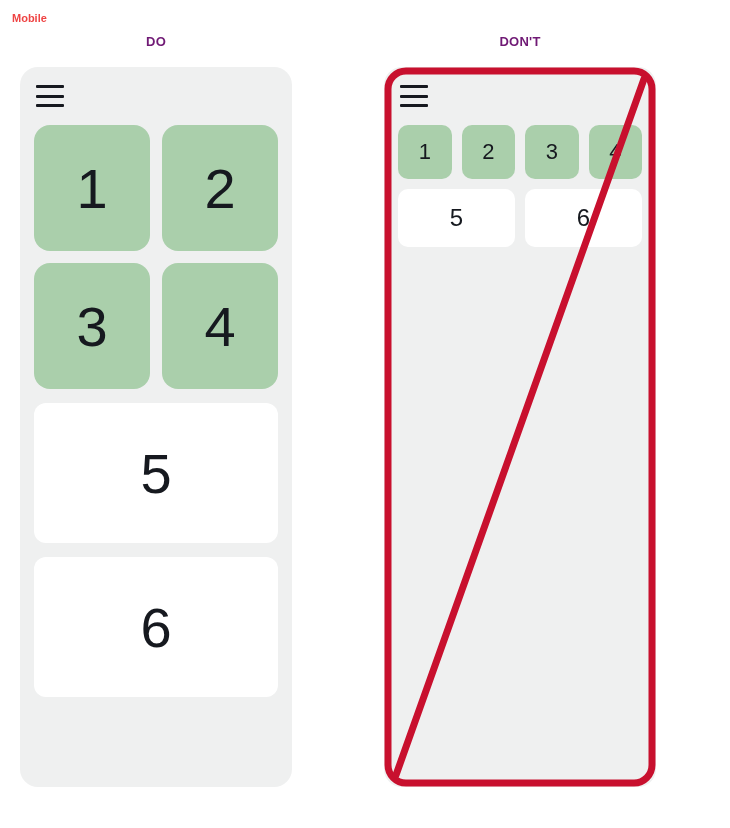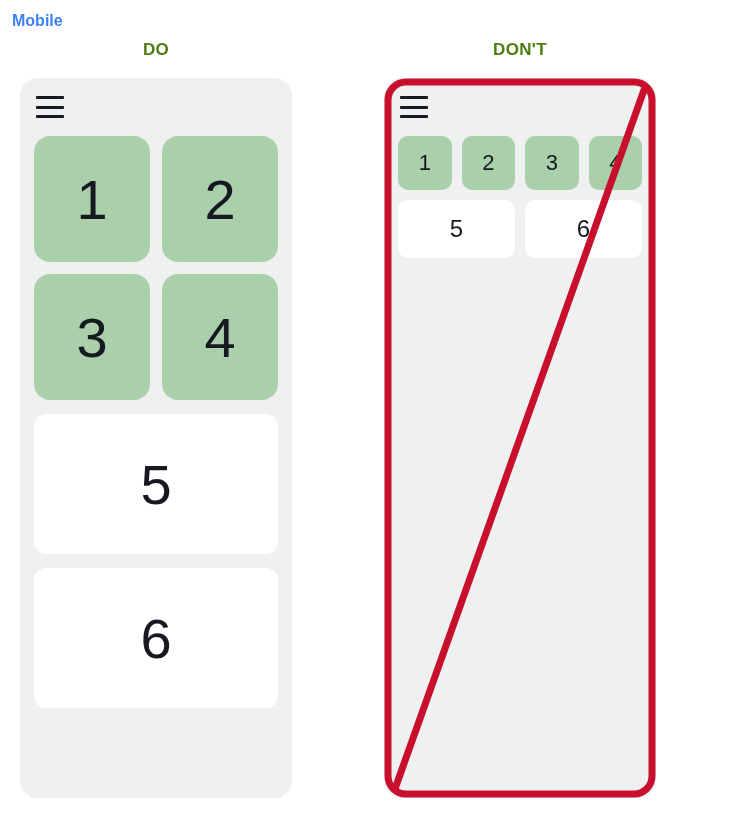--- a/index.html
+++ b/index.html
@@ -3,41 +3,41 @@
   <meta charset="utf-8">
   <style>
     * { box-sizing: border-box; margin: 0; padding: 0; }
     body {
       font-family: "Amazon Ember", "Helvetica Neue", Arial, sans-serif;
       background: #ffffff;
       padding: 12px;
     }
     .section-label {
       font-weight: 700;
-      font-size: 16px;
-      color: #3b82f6;
+      font-size: 11px;
+      color: #ef4444;
       margin-bottom: 10px;
     }
     .comparison {
       display: flex;
       gap: 92px;
       justify-content: flex-start;
       padding-left: 8px;
     }
     .col {
       display: flex;
       flex-direction: column;
       align-items: center;
       position: relative;
     }
     .col-label {
       font-weight: 700;
-      font-size: 17px;
+      font-size: 13px;
       letter-spacing: 0.02em;
-      color: #4d7c0f;
+      color: #701a75;
       margin-bottom: 18px;
     }
     .phone {
       width: 272px;
       height: 720px;
       background: #eff0f0;
       border-radius: 18px;
       padding: 18px 14px 14px 14px;
       position: relative;
     }

